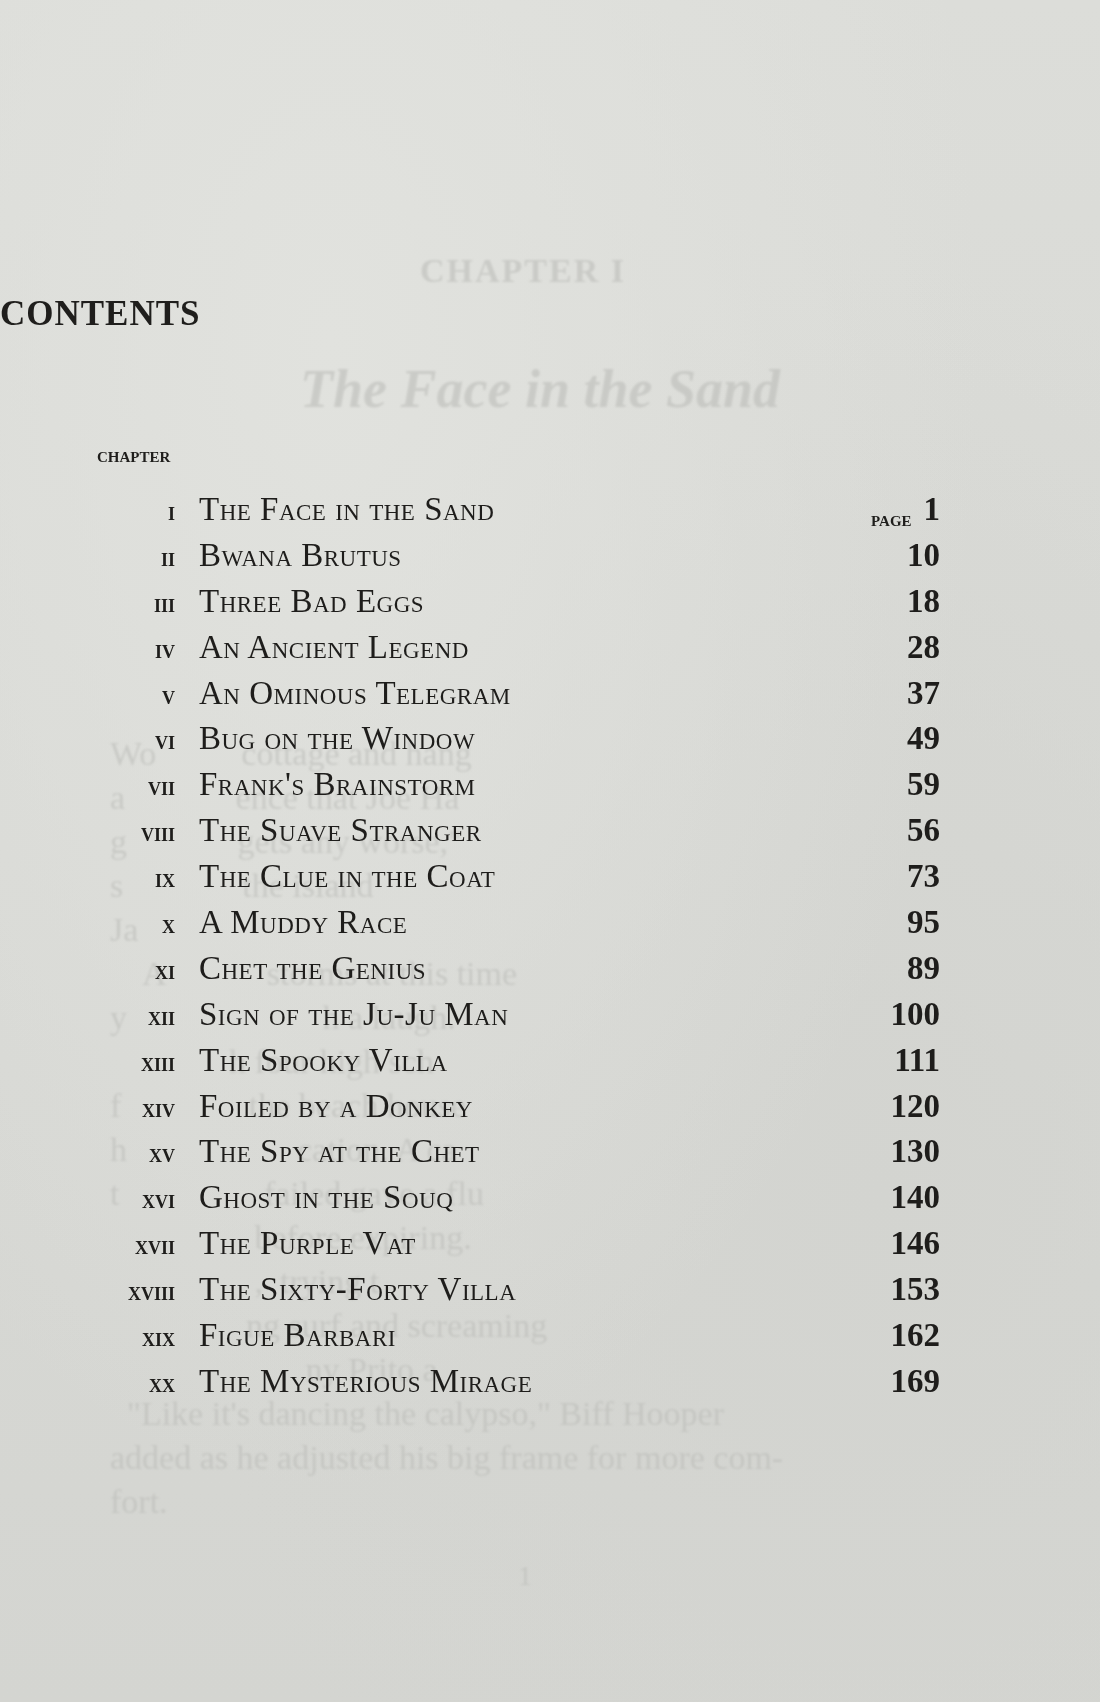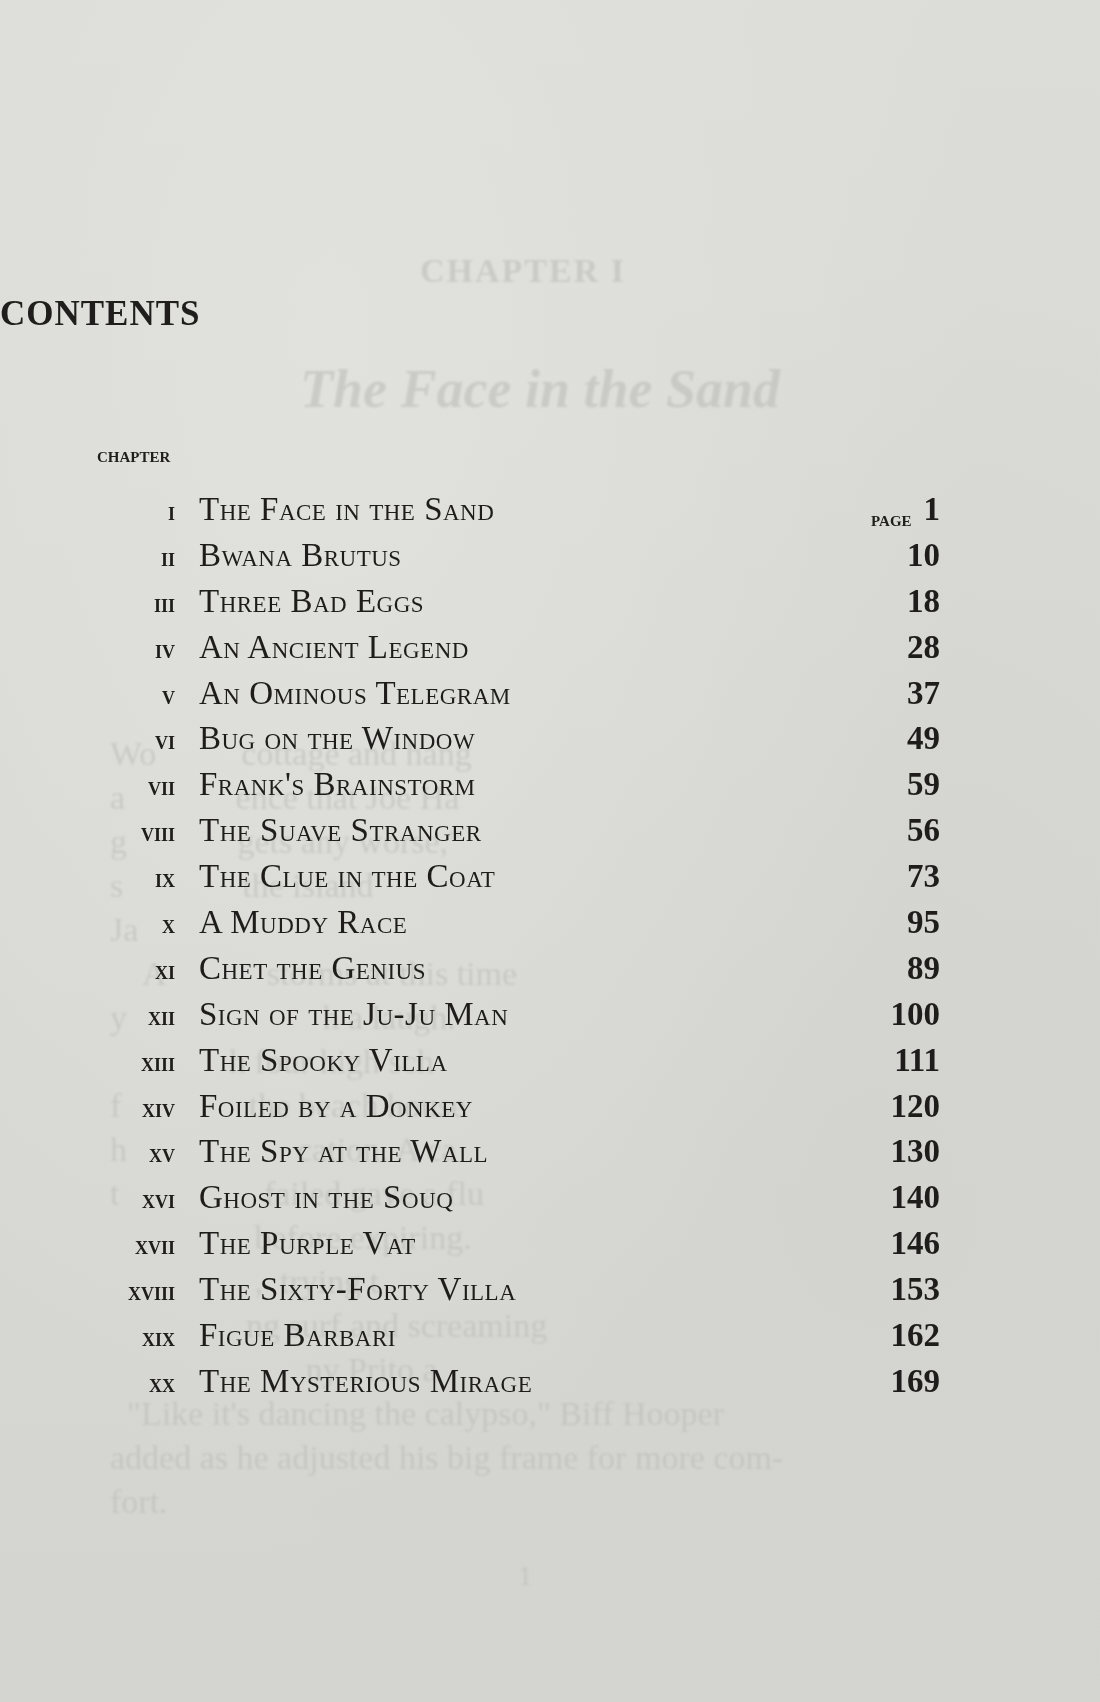--- a/index.html
+++ b/index.html
@@ -221,21 +221,21 @@
         <span class="toc-title">The Spooky Villa</span>
         <span class="toc-page">111</span>
       </div>
       <div class="toc-row">
         <span class="toc-num">XIV</span>
         <span class="toc-title">Foiled by a Donkey</span>
         <span class="toc-page">120</span>
       </div>
       <div class="toc-row">
         <span class="toc-num">XV</span>
-        <span class="toc-title">The Spy at the Wall</span>
+        <span class="toc-title">The Spy at the Chet</span>
         <span class="toc-page">130</span>
       </div>
       <div class="toc-row">
         <span class="toc-num">XVI</span>
         <span class="toc-title">Ghost in the Souq</span>
         <span class="toc-page">140</span>
       </div>
       <div class="toc-row">
         <span class="toc-num">XVII</span>
         <span class="toc-title">The Purple Vat</span>

